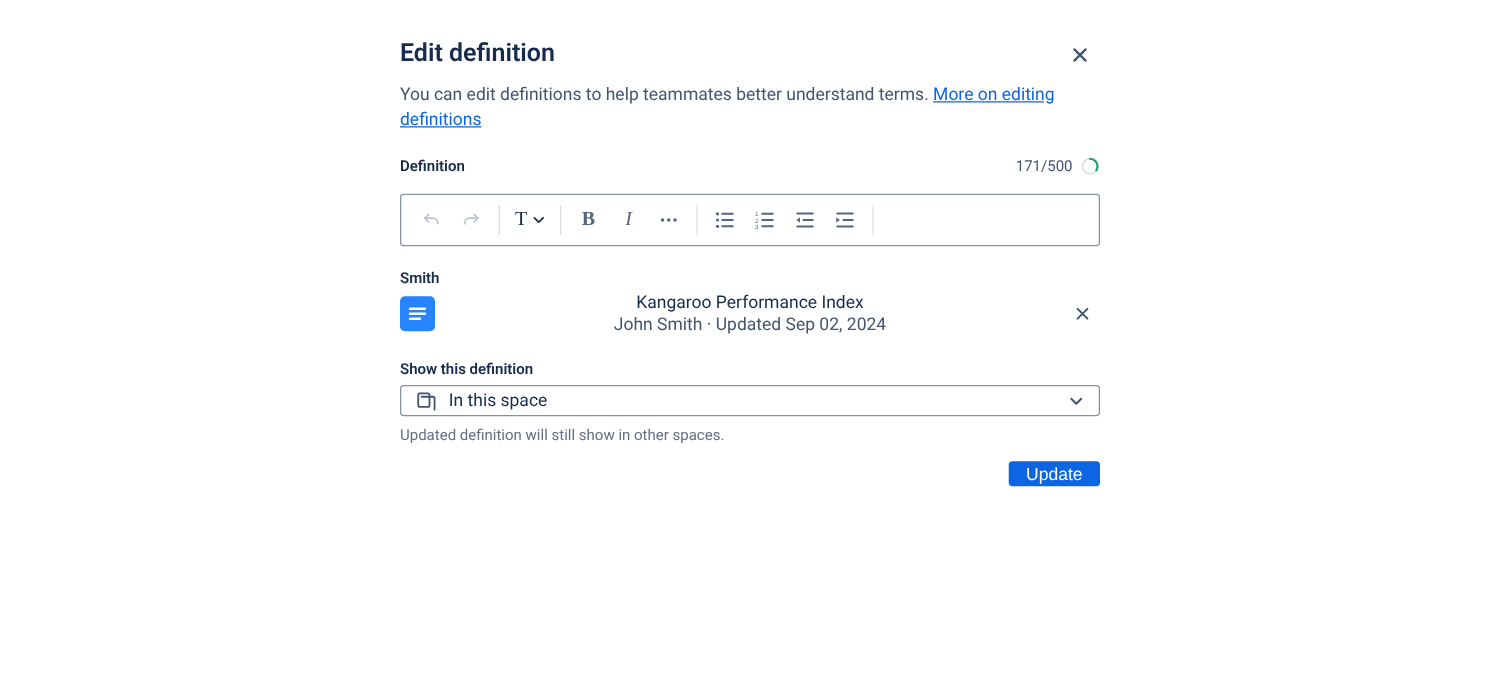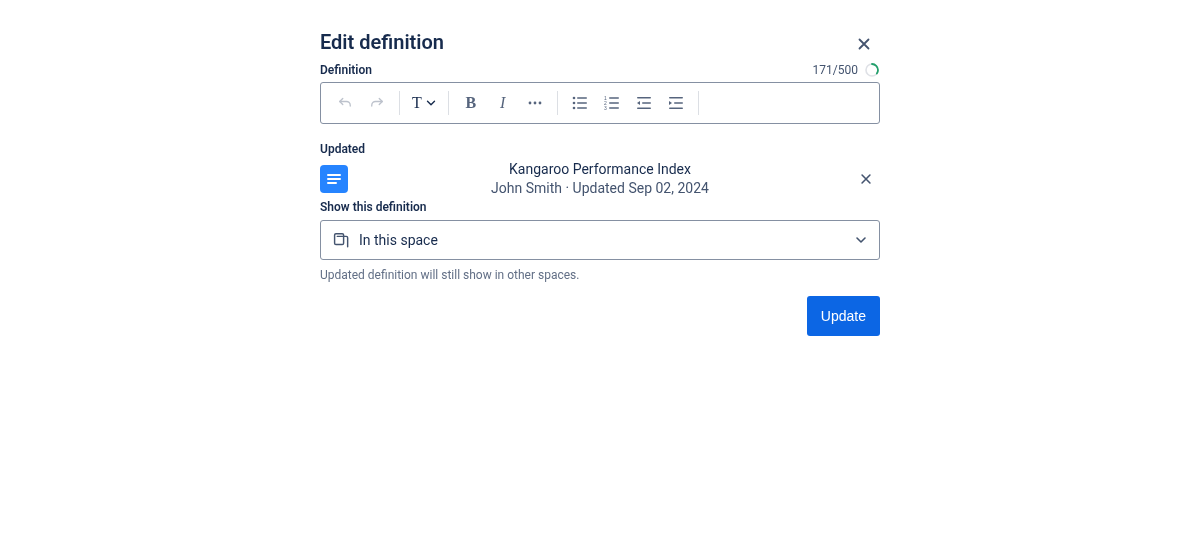--- a/index.html
+++ b/index.html
@@ -53,21 +53,21 @@
     line-height: 1.45;
   }
   .subtitle a {
     color: var(--link);
     text-decoration: underline;
   }
   .label-row {
     display: flex;
     justify-content: space-between;
     align-items: center;
-    margin-bottom: 4px;
+    margin-bottom: 14px;
   }
   .section-label {
     font-size: 12px;
     font-weight: 600;
     color: var(--text);
   }
   .counter-wrap {
     display: flex;
     align-items: center;
     gap: 6px;
@@ -166,28 +166,28 @@
     text-align: center;
   }
   .source-title { color: var(--text); }
   .source-meta { color: var(--text-subtle); }
   .remove-source {
     width: 28px; height: 28px;
     display: flex; align-items: center; justify-content: center;
     background: none; border: none; cursor: pointer;
     color: var(--icon);
   }
-  .scope-block { }
+  .scope-block { margin-top: 16px; }
   .select {
     display: flex;
     align-items: center;
     gap: 10px;
     border: 1px solid var(--border-strong);
     border-radius: 3px;
-    height: 40px;
+    height: 25px;
     padding: 0 10px;
     cursor: pointer;
   }
   .select .sel-icon {
     width: 18px; height: 18px; color: var(--icon);
     display: flex; align-items:center; justify-content:center;
   }
   .select .sel-label {
     flex: 1;
     font-size: 14px;
@@ -203,39 +203,42 @@
     justify-content: flex-end;
     margin-top: 14px;
   }
   .primary-btn {
     background: var(--blue);
     color: #fff;
     border: none;
     border-radius: 3px;
     font-size: 14px;
     font-weight: 500;
-    height: 40px;
+    height: 20px;
     padding: 0 14px;
     cursor: pointer;
   }
   svg { display: block; }
 </style>
 </head>
 <body>
 
 <div class="dialog">
   <div class="header">
     <h2 class="title">Edit definition</h2>
     <button class="close-btn" aria-label="Close">
       <svg width="16" height="16" viewBox="0 0 16 16">
           <path d="M3.5 3.5 L12.5 12.5 M12.5 3.5 L3.5 12.5" stroke="currentColor" stroke-width="1.8" stroke-linecap="round"></path>
         </svg>
     </button>
   </div>
 
+  <p class="subtitle">
+    <span>You can edit definitions to help teammates better understand terms. </span><a href="#">More on editing definitions</a>
+  </p>
 
   <div class="label-row">
     <div class="section-label">Definition</div>
     <div class="counter-wrap">
       <span class="counter-text">171/500</span>
       <svg class="progress-ring" viewBox="0 0 20 20">
         <circle cx="10" cy="10" r="7.5" fill="none" stroke="#DFE1E6" stroke-width="2"></circle>
         <circle cx="10" cy="10" r="7.5" fill="none" stroke="#22A06B" stroke-width="2.2" stroke-dasharray="47.1" stroke-dashoffset="31" transform="rotate(-90 10 10)" stroke-linecap="round"></circle>
       </svg>
     </div>
@@ -317,21 +320,21 @@
               <rect x="2" y="13.4" width="14" height="1.6" rx="0.8" fill="currentColor"></rect>
               <path d="M2 7 L5 9 L2 11 Z" fill="currentColor"></path>
             </svg>
         </button>
       </div>
       <div class="tb-sep"></div>
     </div>
   </div>
 
   <div class="source-block">
-    <div class="section-label">Updated</div>
+    <div class="section-label">Smith</div>
     <div class="source-row">
       <div class="doc-icon-box">
         <div class="doc-lines">
             <span></span>
             <span></span>
             <span></span>
           </div>
       </div>
       <div class="source-text">
         <div class="source-title">Kangaroo Performance Index</div>

